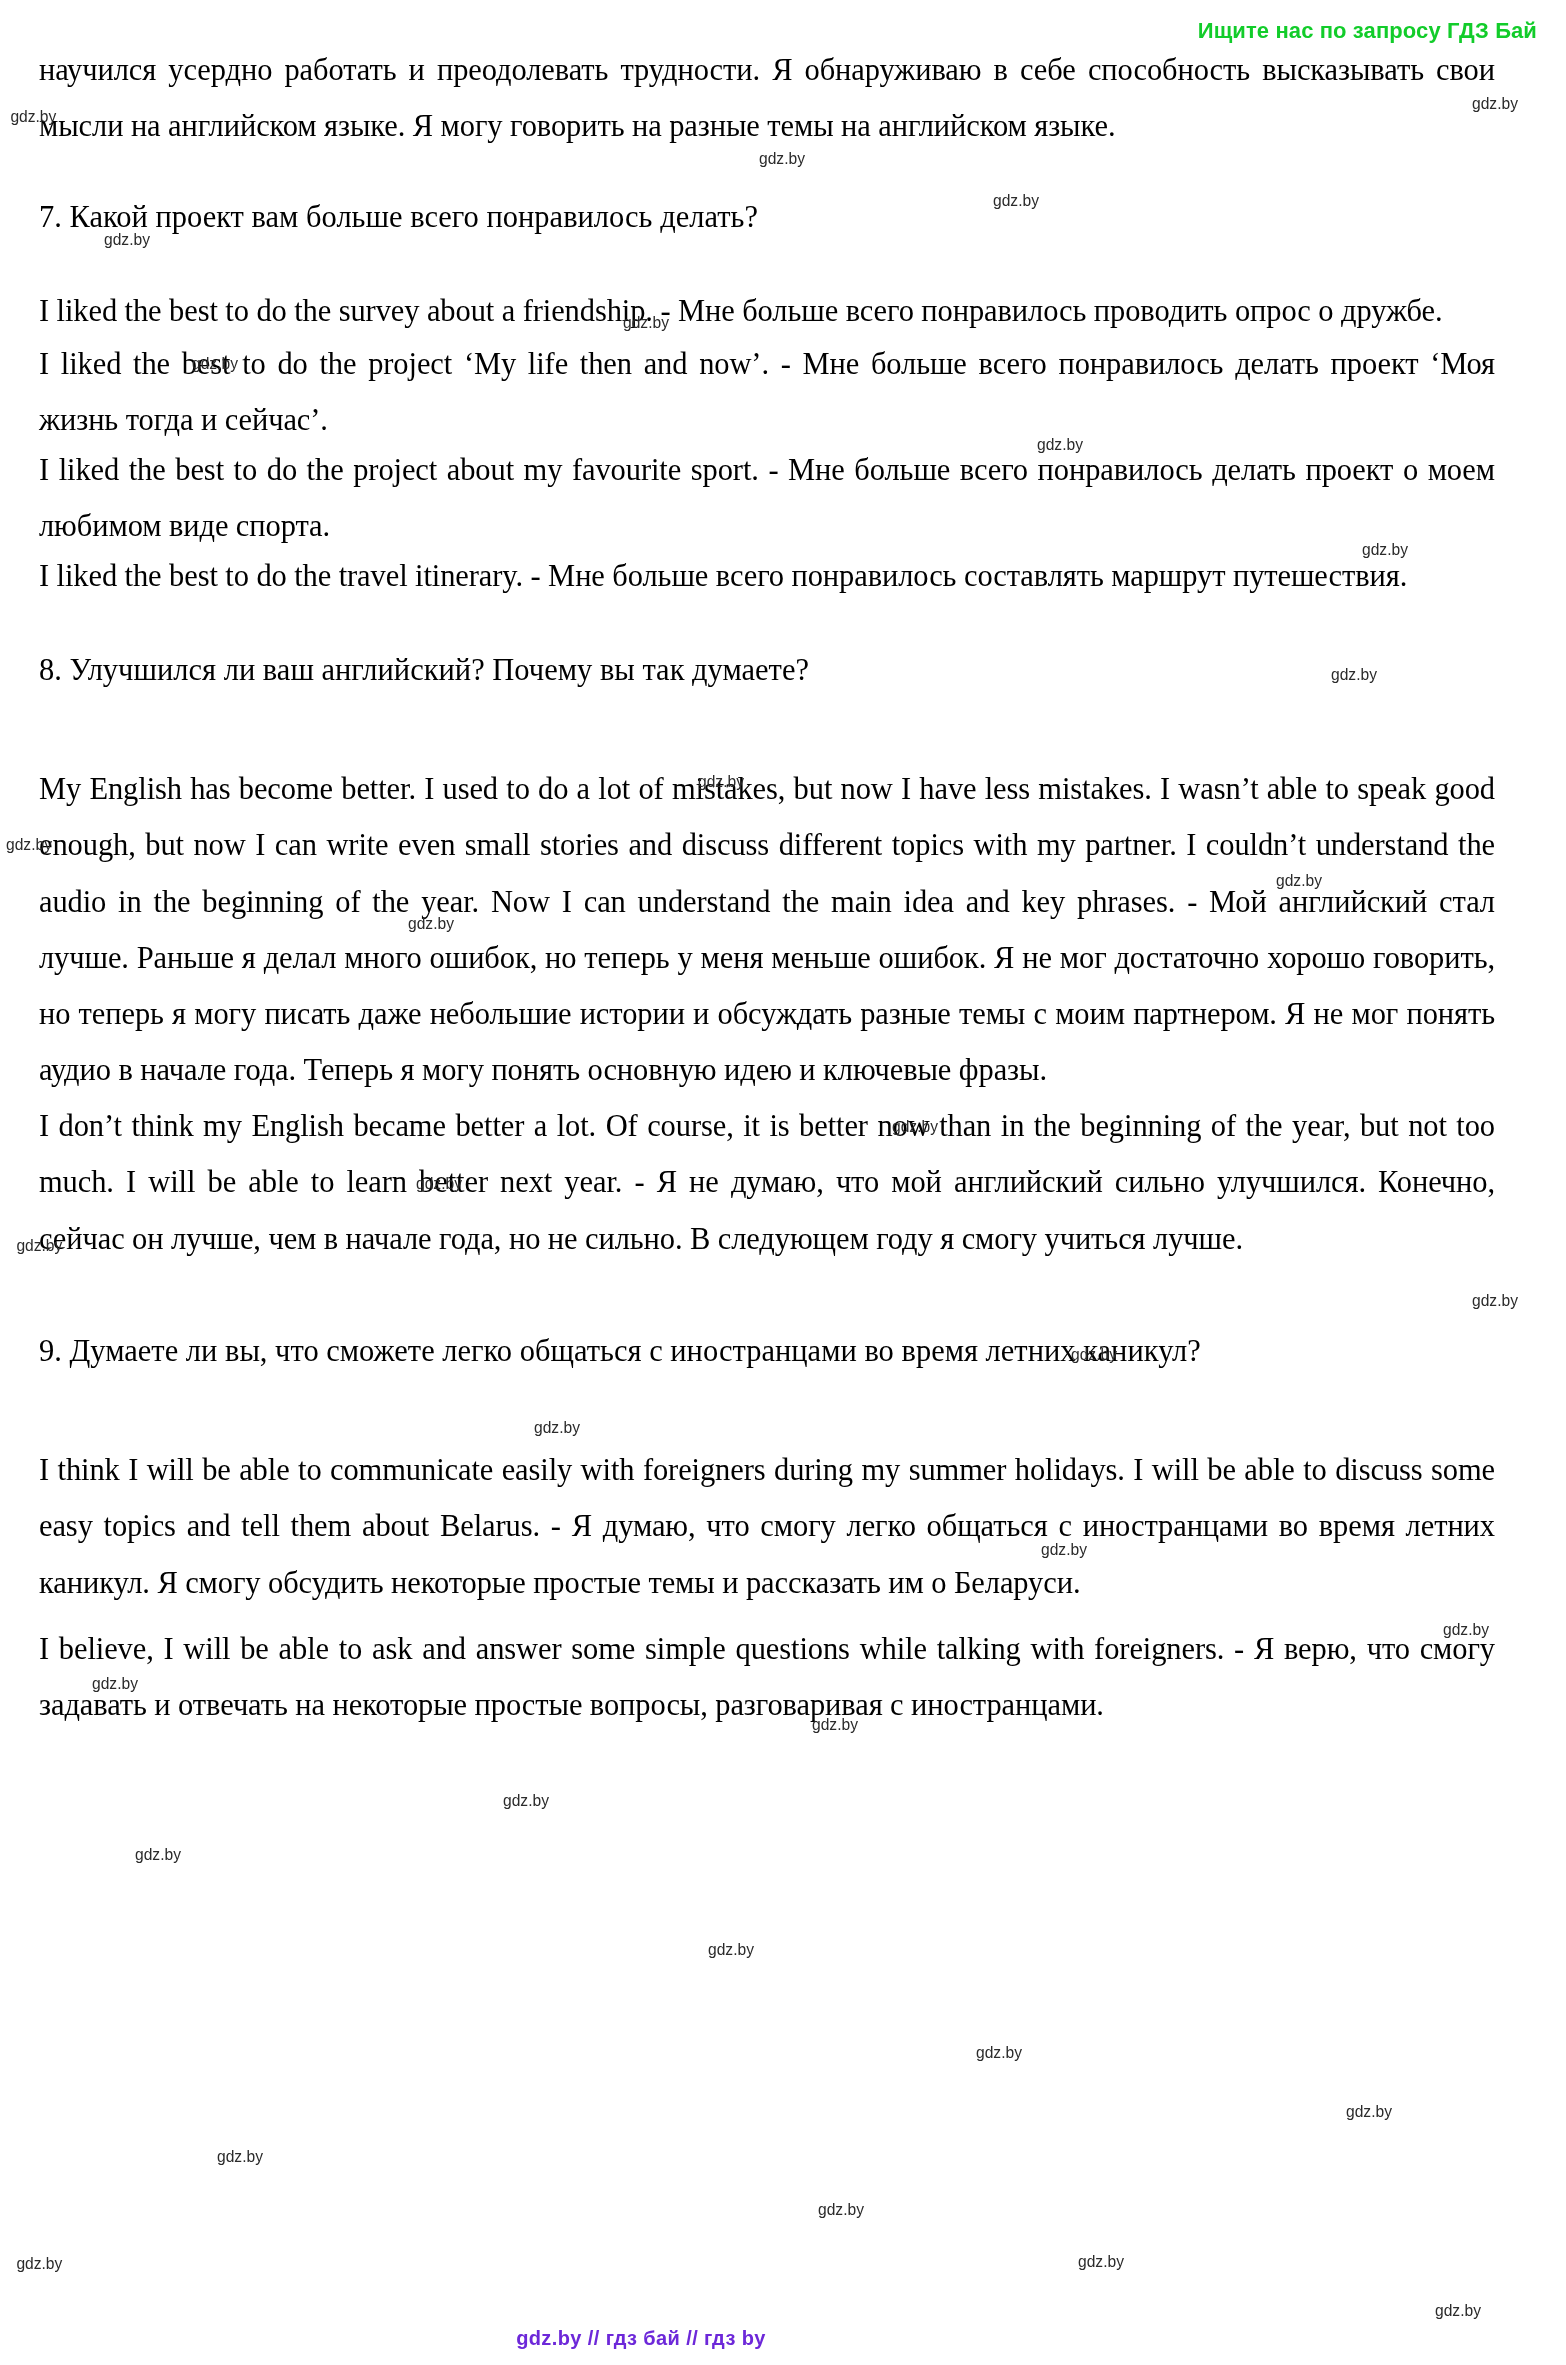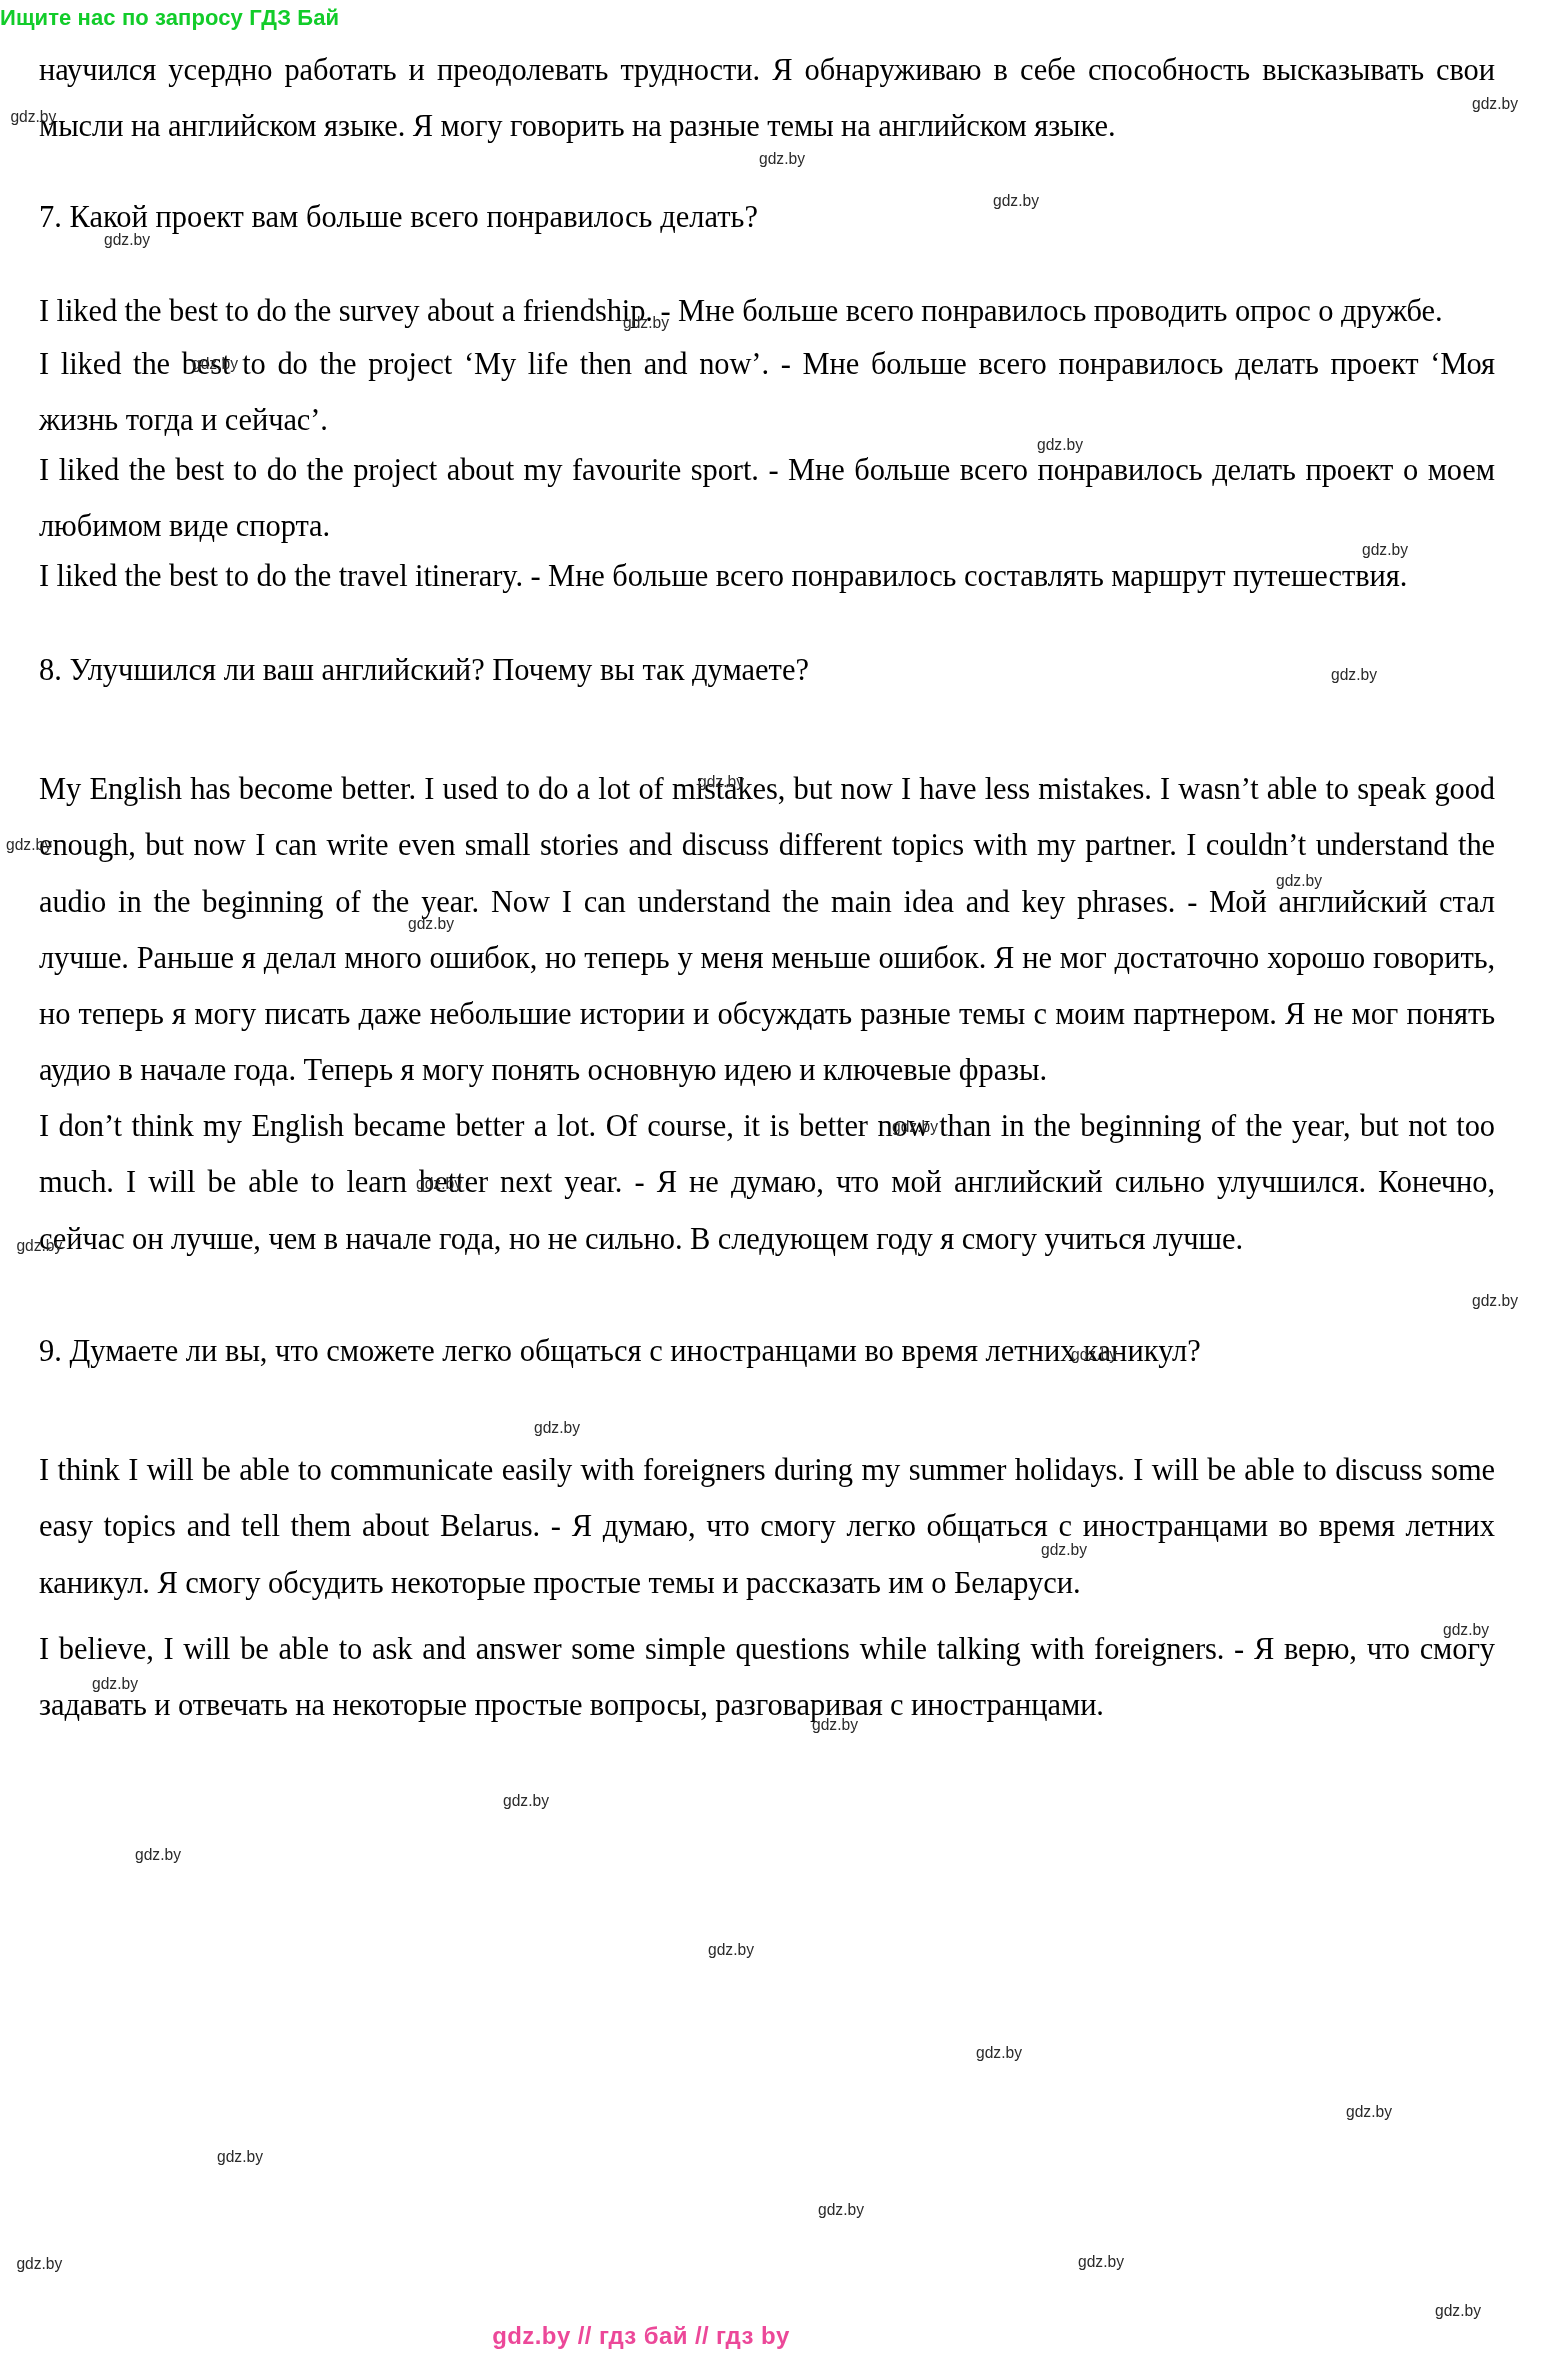--- a/index.html
+++ b/index.html
@@ -12,24 +12,24 @@
     height: 2366px;
     position: relative;
     overflow: hidden;
     font-family: "Liberation Serif", "DejaVu Serif", serif;
     color: #000000;
   }
 
   
   .site-banner {
     position: absolute;
-    top: 5px;
+    top: 18px;
     left: 0;
     width: 1537px;
-    text-align: left;
+    text-align: right;
     font-family: "Liberation Sans", "DejaVu Sans", sans-serif;
     font-size: 22px;
     font-weight: bold;
     color: #12cc2a;
     letter-spacing: 0.1px;
   }
 
   
   .page {
     position: absolute;
@@ -74,23 +74,23 @@
   }
 
   
   .footer {
     position: absolute;
     left: 0;
     bottom: 16.4px;
     width: 1282px;
     text-align: center;
     font-family: "Liberation Sans", "DejaVu Sans", sans-serif;
-    font-size: 24px;
+    font-size: 20px;
     font-weight: bold;
-    color: #ec4899;
+    color: #6d28d9;
     letter-spacing: 0.4px;
   }
 </style>
 </head>
 <body>
 
 <div class="site-banner">Ищите нас по запросу ГДЗ Бай</div>
 
 <div class="page">
 

